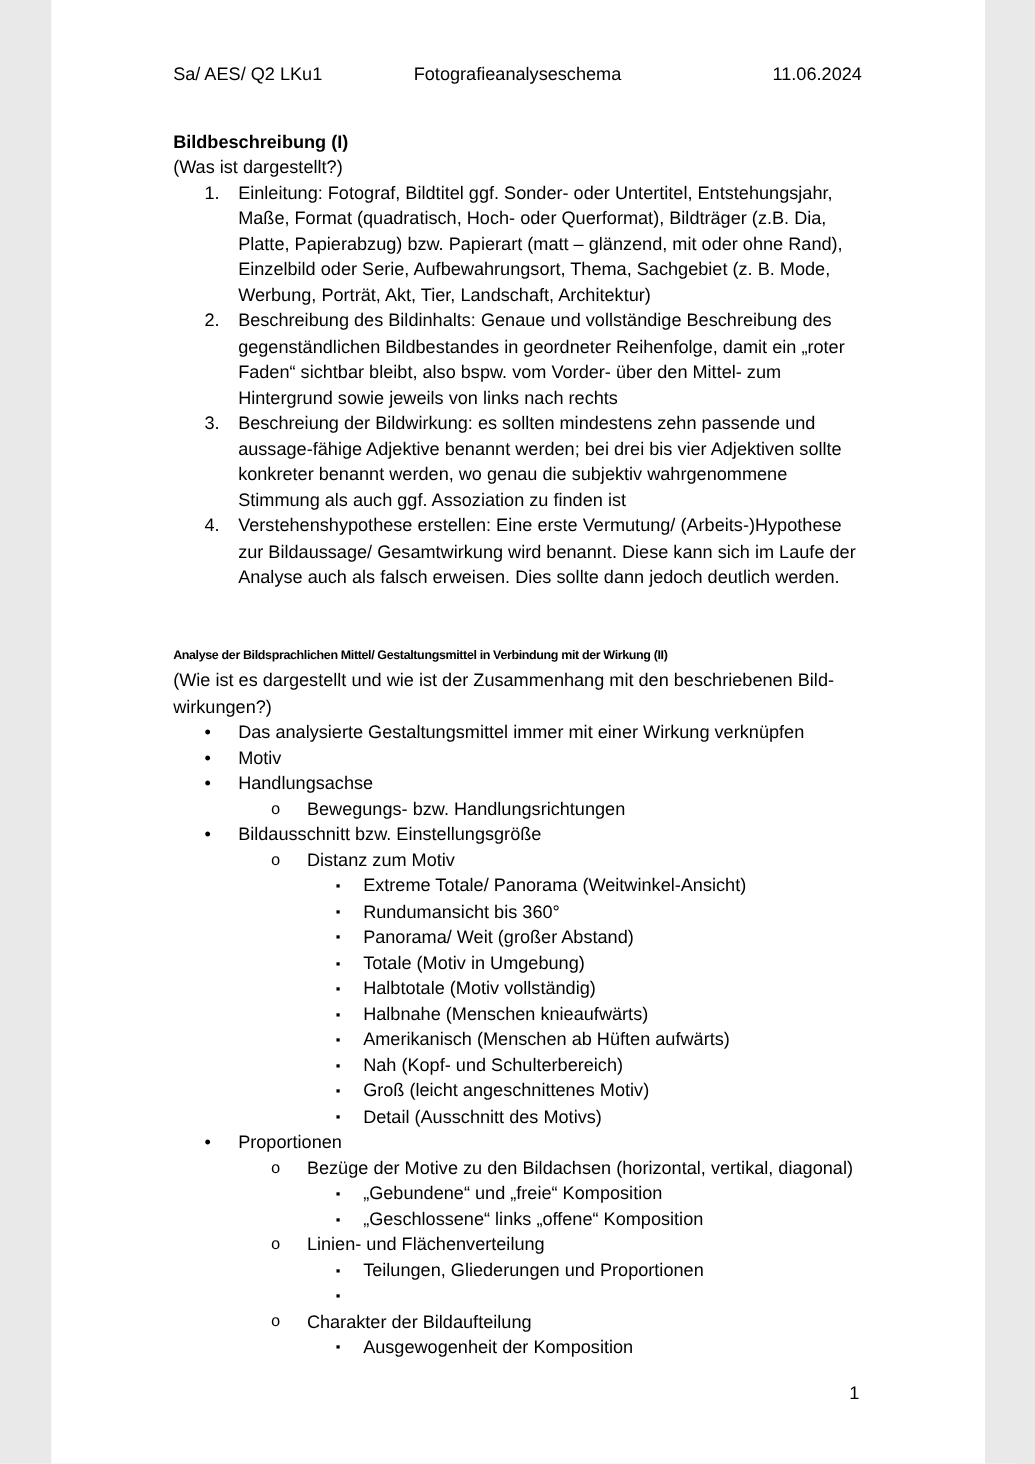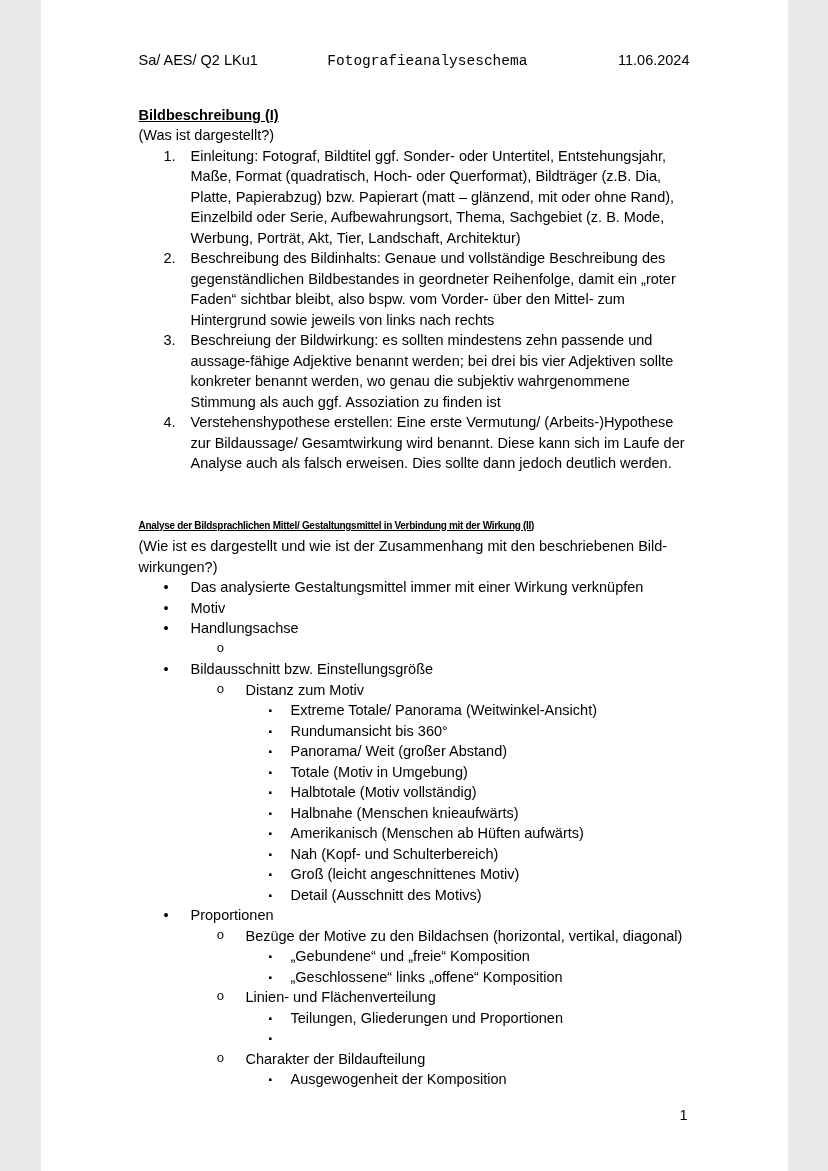--- a/index.html
+++ b/index.html
@@ -16,27 +16,26 @@
     font-size: 14.5px;
     line-height: 20.5px;
     color: #000000;
   }
 
   .content { padding: 50px 98px 0 98px; }
 
   
   .doc-header { display: flex; align-items: baseline; }
   .h-left  { flex: 1; text-align: left; white-space: nowrap; }
-  .h-center{ flex: 1.4; text-align: right; white-space: nowrap; font-family: Liberation Mono, monospace; }
+  .h-center{ flex: 1.4; text-align: center; white-space: nowrap; }
   .h-right { flex: 1; text-align: right; white-space: nowrap; }
 
   
   .sec-title {
     font-weight: bold;
-    text-decoration: underline;
   }
   .sec1-title { margin-top: 33px; }
   .sec2-title {
     margin-top: 42px;
     white-space: nowrap;
     font-size: 10px;
     letter-spacing: -0.3px;
   }
   .sec-subtitle { }
 
@@ -104,20 +103,21 @@
         <div class="b-item lvl1">
           <span class="b-marker">•</span>
           <span class="b-text">Motiv</span>
         </div>
         <div class="b-item lvl1">
           <span class="b-marker">•</span>
           <span class="b-text">Handlungsachse</span>
         </div>
         <div class="b-item lvl2">
           <span class="b-marker">o</span>
+          <span class="b-text">Bewegungs- bzw. Handlungsrichtungen</span>
         </div>
         <div class="b-item lvl1">
           <span class="b-marker">•</span>
           <span class="b-text">Bildausschnitt bzw. Einstellungsgröße</span>
         </div>
         <div class="b-item lvl2">
           <span class="b-marker">o</span>
           <span class="b-text">Distanz zum Motiv</span>
         </div>
         <div class="b-item lvl3">

